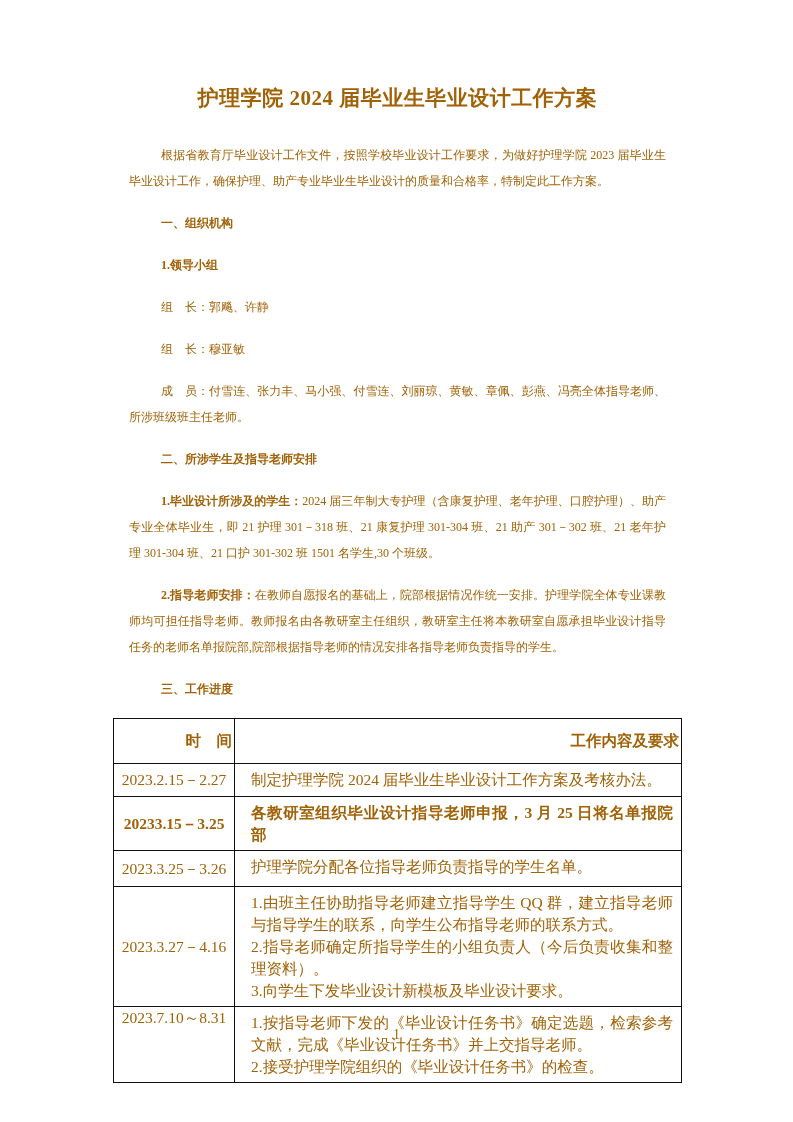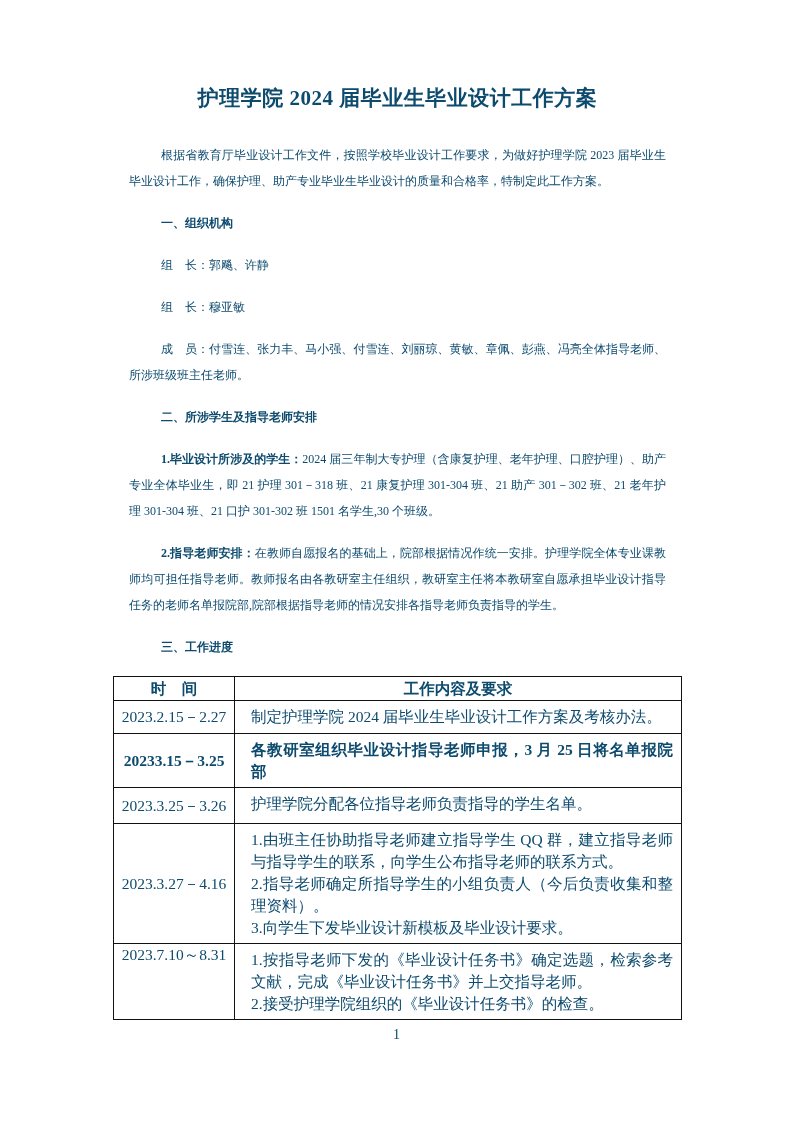--- a/index.html
+++ b/index.html
@@ -10,21 +10,21 @@
   .page {
     position: relative;
     width: 793px;
     height: 1122px;
     margin: 0 auto;
     background: #ffffff;
     box-sizing: border-box;
     padding: 84px 111px 0 113px;
     overflow: hidden;
     font-family: "Liberation Serif", "DejaVu Serif", serif;
-    color: #0c4a6e;
+    color: #a16207;
   }
   .doc-title {
     margin: 0 0 30px 0;
     font-size: 21px;
     line-height: 28px;
     font-weight: bold;
     text-align: center;
     letter-spacing: 0.5px;
   }
   p.body {
@@ -45,22 +45,22 @@
   }
   table.schedule th,
   table.schedule td {
     border: 1px solid #111111;
     font-size: 15.5px;
     line-height: 22px;
     box-sizing: border-box;
   }
   table.schedule th {
     font-weight: bold;
-    text-align: center;
-    padding: 0 2px;
+    text-align: right;
+    padding: 11px 2px;
     height: 24px;
   }
   td.date-cell {
     text-align: center;
     vertical-align: middle;
     padding: 3px 2px;
   }
   tr.date-top td.date-cell {
     vertical-align: top;
     padding-top: 0;
@@ -88,20 +88,21 @@
 </head>
 <body>
 
 <div class="page">
 
   <h1 class="doc-title">护理学院 2024 届毕业生毕业设计工作方案</h1>
 
   <p class="body indent">根据省教育厅毕业设计工作文件，按照学校毕业设计工作要求，为做好护理学院 2023 届毕业生毕业设计工作，确保护理、助产专业毕业生毕业设计的质量和合格率，特制定此工作方案。</p>
 
   <p class="body indent bold">一、组织机构</p>
+  <p class="body indent bold">1.领导小组</p>
   <p class="body indent">组　长：郭飚、许静</p>
   <p class="body indent">组　长：穆亚敏</p>
   <p class="body indent">成　员：付雪连、张力丰、马小强、付雪连、刘丽琼、黄敏、章佩、彭燕、冯亮全体指导老师、所涉班级班主任老师。</p>
 
   <p class="body indent bold">二、所涉学生及指导老师安排</p>
   <p class="body indent"><span class="bold">1.毕业设计所涉及的学生：</span><span>2024 届三年制大专护理（含康复护理、老年护理、口腔护理）、助产专业全体毕业生，即 21 护理 301－318 班、21 康复护理 301-304 班、21 助产 301－302 班、21 老年护理 301-304 班、21 口护 301-302 班 1501 名学生,30 个班级。</span></p>
   <p class="body indent"><span class="bold">2.指导老师安排：</span><span>在教师自愿报名的基础上，院部根据情况作统一安排。护理学院全体专业课教师均可担任指导老师。教师报名由各教研室主任组织，教研室主任将本教研室自愿承担毕业设计指导任务的老师名单报院部,院部根据指导老师的情况安排各指导老师负责指导的学生。</span></p>
 
   <p class="body indent bold">三、工作进度</p>
 

